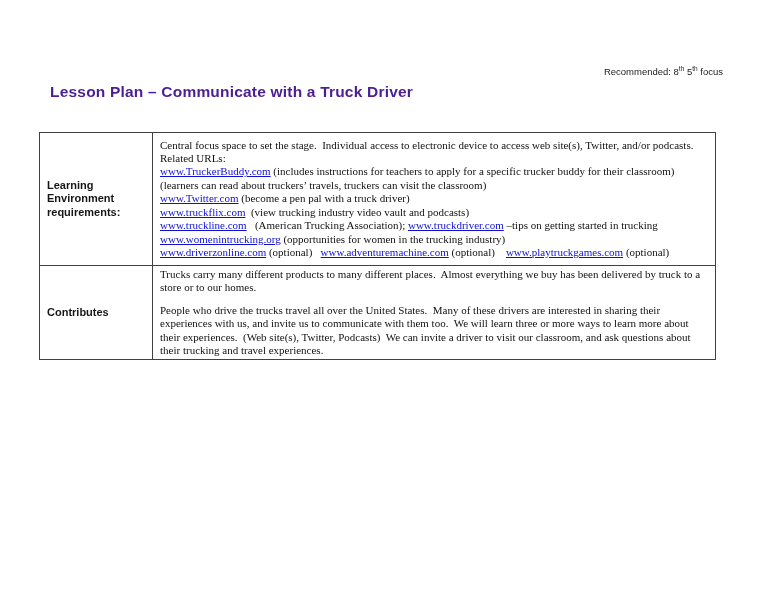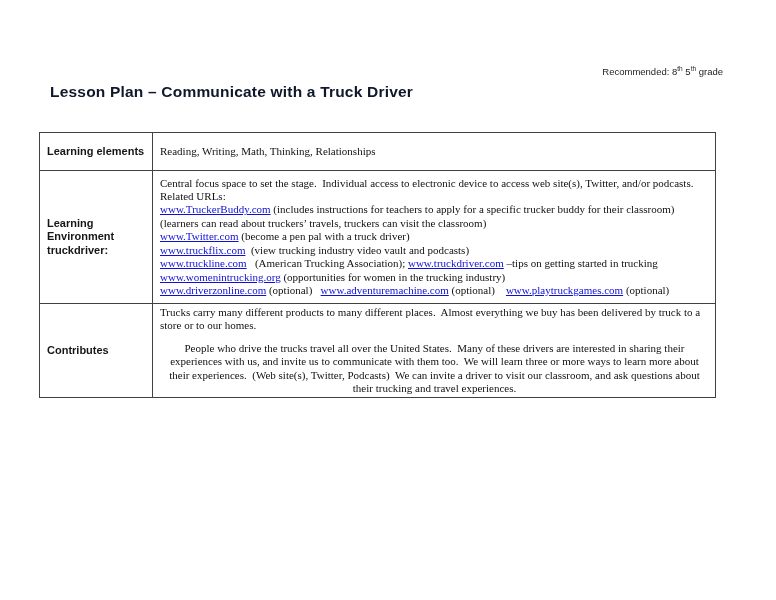--- a/index.html
+++ b/index.html
@@ -25,21 +25,21 @@
     vertical-align: super;
     line-height: 0;
   }
   .doc-title {
     position: absolute;
     top: 83px;
     left: 50px;
     font-family: "Liberation Sans", sans-serif;
     font-weight: bold;
     font-size: 15.5px;
-    color: #0f172a;
+    color: #4c1d95;
     letter-spacing: 0.2px;
   }
   table.lesson {
     position: absolute;
     top: 132px;
     left: 39px;
     width: 677px;
     border-collapse: collapse;
     table-layout: fixed;
   }
@@ -64,42 +64,38 @@
   }
   td.top-align { vertical-align: top; }
   .env-line { white-space: pre-wrap; }
   .env-line.center { }
   a.url {
     color: #0f0fd6;
     text-decoration: underline;
     cursor: pointer;
   }
   .intro-cell p { margin: 0 0 9px 0; white-space: pre-wrap; }
-  .intro-cell p:last-child { margin-bottom: 0; text-align: center; }
+  .intro-cell p:last-child { margin-bottom: 0; }
   tr.r1 { height: 38px; }
   tr.r2 { height: 52px; }
   tr.r3 { height: 45px; }
   tr.r4 { height: 133px; }
   tr.r5 { height: 92px; }
 </style>
 </head>
 <body>
 
-<div class="recommended"><span>Recommended: 8</span><sup>th</sup><span> 5</span><sup>th</sup><span> grade</span></div>
+<div class="recommended"><span>Recommended: 8</span><sup>th</sup><span> 5</span><sup>th</sup><span> focus</span></div>
 
 <h1 class="doc-title">Lesson Plan – Communicate with a Truck Driver</h1>
 
 <table class="lesson">
   <tbody>
-      <tr class="r1">
-    <td class="label-cell">Learning elements</td>
-    <td class="content-cell">Reading, Writing, Math, Thinking, Relationships</td>
-  </tr>
   <tr class="r4">
-    <td class="label-cell">Learning Environment truckdriver:</td>
+    <td class="label-cell">Learning Environment requirements:</td>
     <td class="content-cell top-align"><div class="env-line"><span>Central focus space to set the stage.  Individual access to electronic device to access web site(s), Twitter, and/or podcasts.  Related URLs:</span></div><div class="env-line"><a class="url" href="#">www.TruckerBuddy.com</a><span> (includes instructions for teachers to apply for a specific trucker buddy for their classroom)</span></div><div class="env-line center"><span>(learners can read about truckers’ travels, truckers can visit the classroom)</span></div><div class="env-line"><a class="url" href="#">www.Twitter.com</a><span> (become a pen pal with a truck driver)</span></div><div class="env-line"><a class="url" href="#">www.truckflix.com</a><span>  (view trucking industry video vault and podcasts)</span></div><div class="env-line"><a class="url" href="#">www.truckline.com</a><span>   (American Trucking Association); </span><a class="url" href="#">www.truckdriver.com</a><span> –tips on getting started in trucking</span></div><div class="env-line"><a class="url" href="#">www.womenintrucking.org</a><span> (opportunities for women in the trucking industry)</span></div><div class="env-line"><a class="url" href="#">www.driverzonline.com</a><span> (optional)   </span><a class="url" href="#">www.adventuremachine.com</a><span> (optional)    </span><a class="url" href="#">www.playtruckgames.com</a><span> (optional)</span></div></td>
   </tr>
   <tr class="r5">
     <td class="label-cell">Contributes</td>
     <td class="content-cell top-align intro-cell"><p>Trucks carry many different products to many different places.  Almost everything we buy has been delivered by truck to a store or to our homes.</p><p>People who drive the trucks travel all over the United States.  Many of these drivers are interested in sharing their experiences with us, and invite us to communicate with them too.  We will learn three or more ways to learn more about their experiences.  (Web site(s), Twitter, Podcasts)  We can invite a driver to visit our classroom, and ask questions about their trucking and travel experiences.</p></td>
   </tr>
 </tbody>
   </table>
 
 </body></html>

